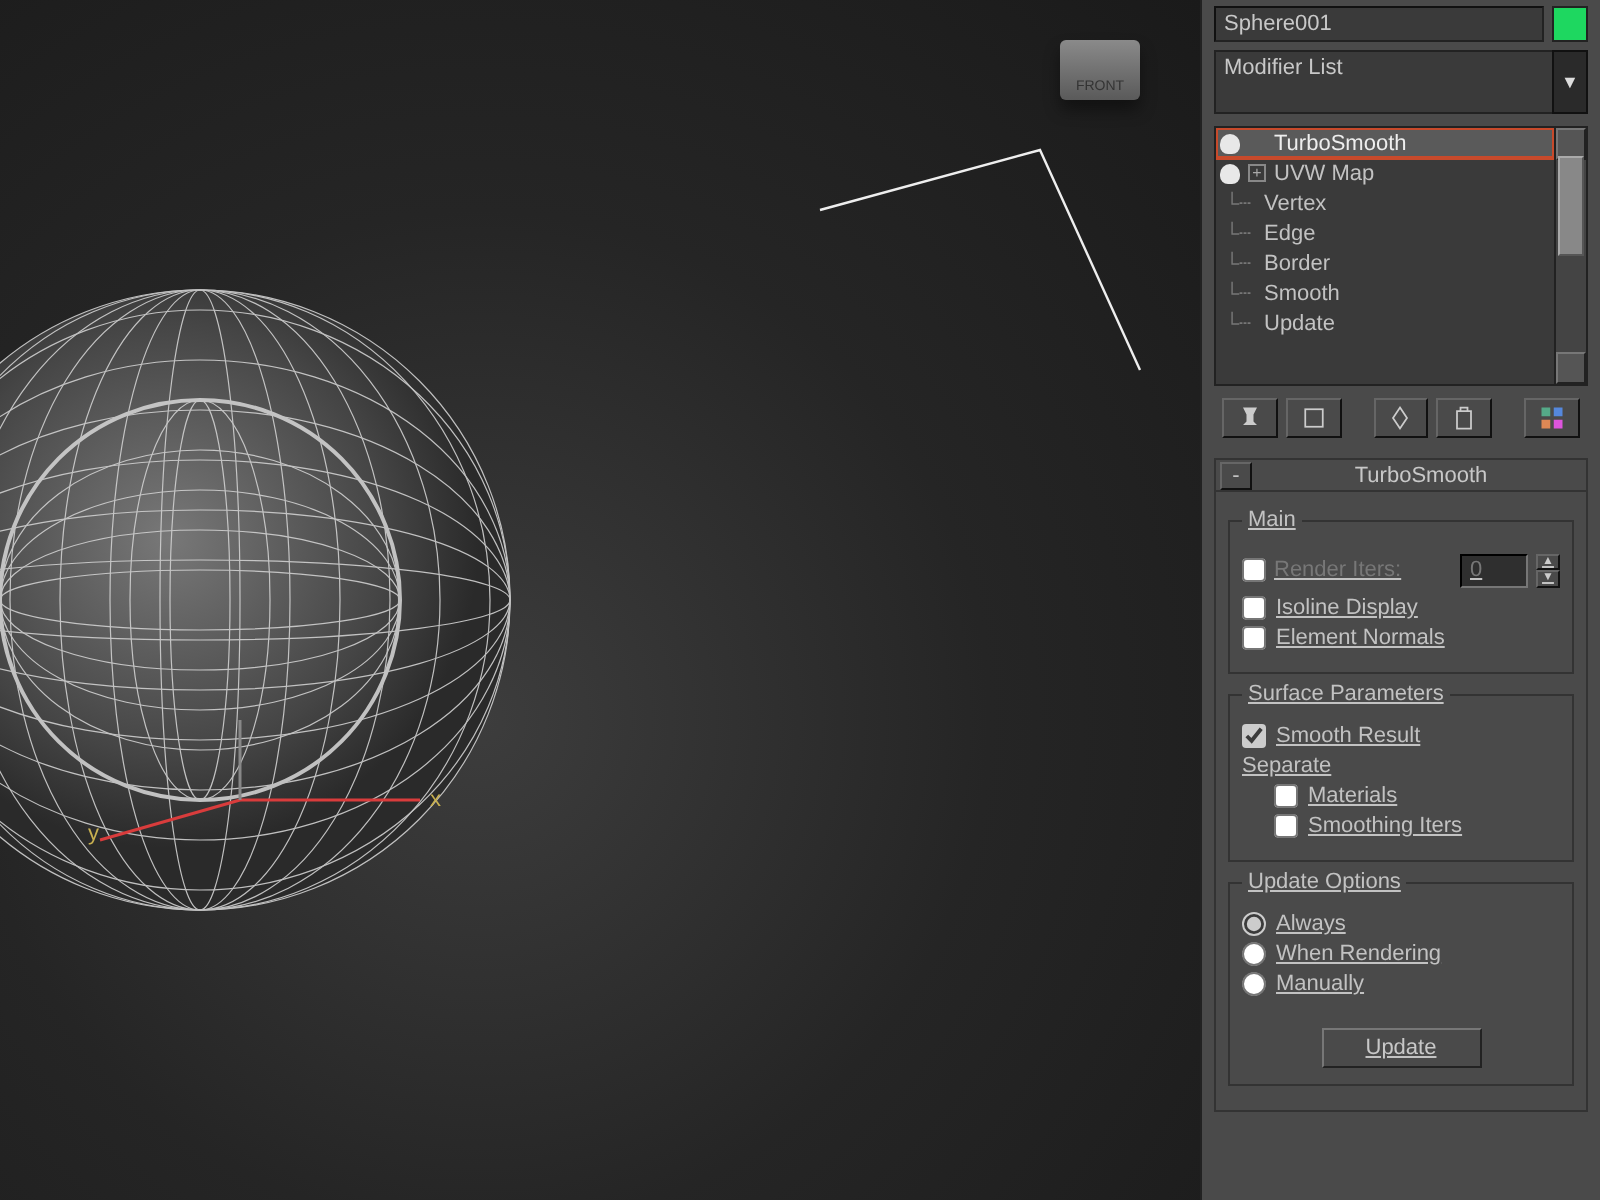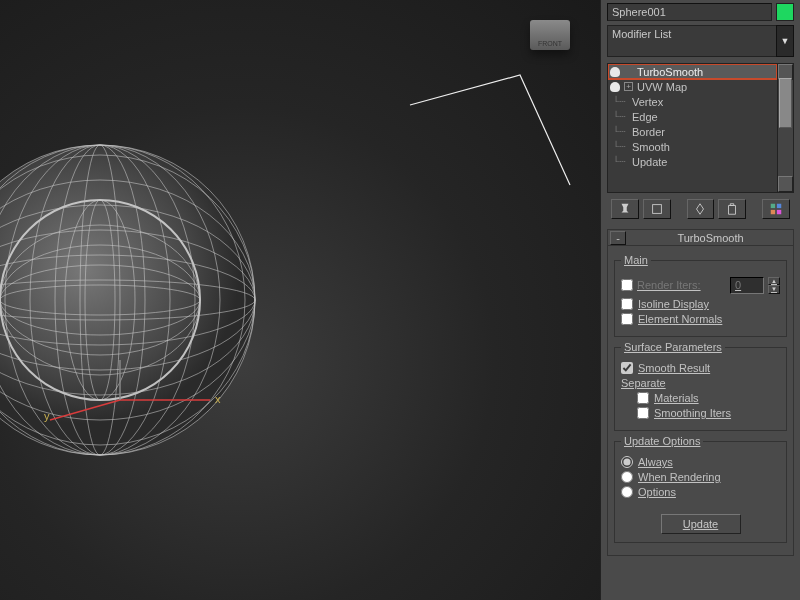--- a/index.html
+++ b/index.html
@@ -235,18 +235,18 @@
       <div class="chk">
           <input type="radio" name="u" checked="" style="">
           <span>Always</span>
         </div>
       <div class="chk">
           <input type="radio" name="u" style="">
           <span>When Rendering</span>
         </div>
       <div class="chk">
           <input type="radio" name="u" style="">
-          <span>Options</span>
+          <span>Manually</span>
         </div>
       <div class="update-btn">Update</div>
     </fieldset>
   </div>
 </div>
 
 </body></html>

